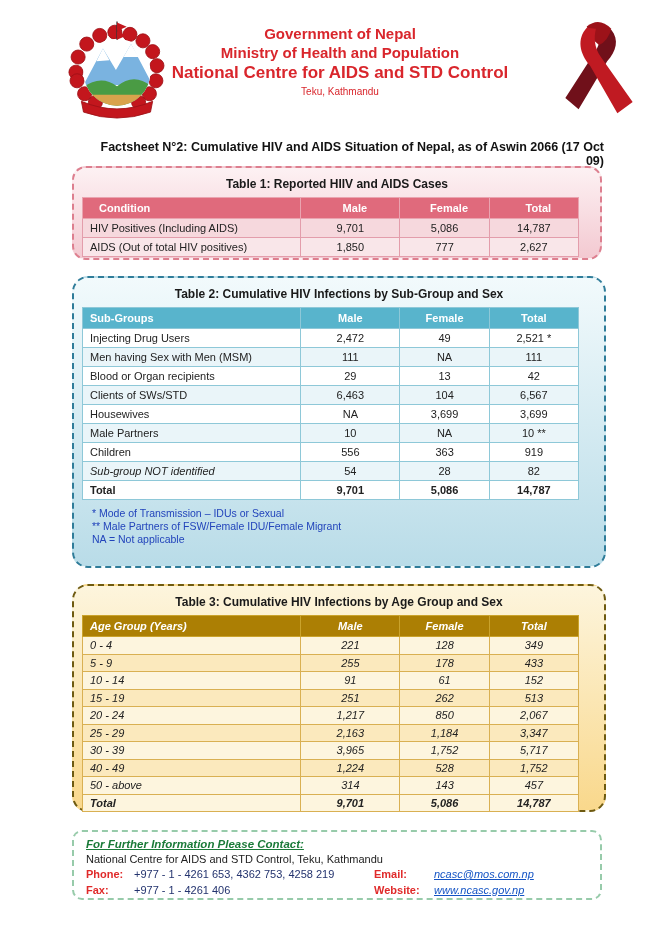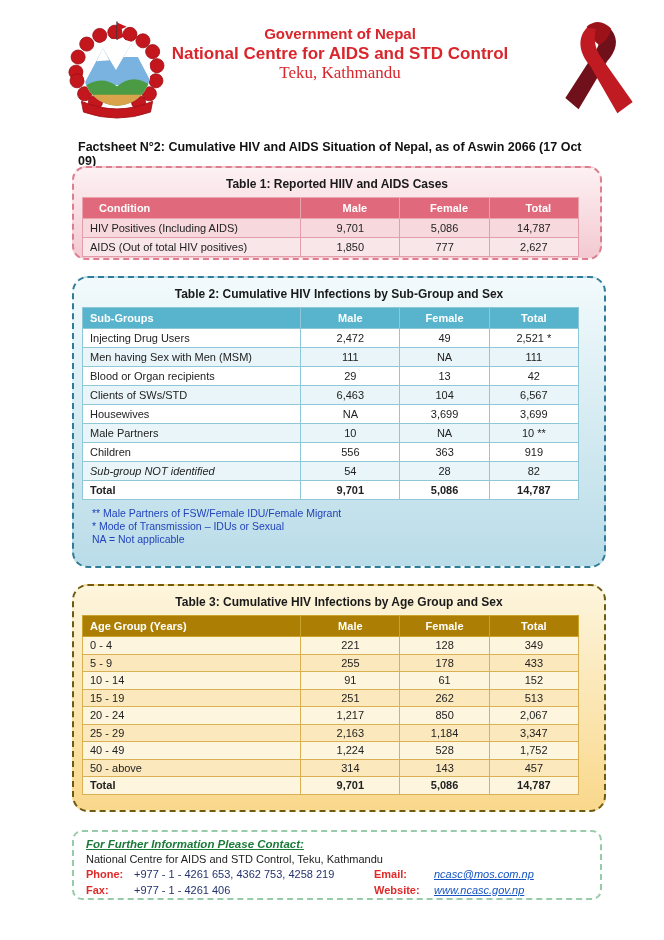--- a/index.html
+++ b/index.html
@@ -5,24 +5,24 @@
   html,body{margin:0;padding:0;background:#fff;}
   .page{position:relative;width:664px;height:940px;background:#fff;
         font-family:"Liberation Sans", sans-serif;overflow:hidden;}
 
   
   .emblem{position:absolute;left:60px;top:16px;width:114px;height:108px;}
   .ribbon{position:absolute;left:548px;top:12px;width:102px;height:120px;}
   .hdr-text{position:absolute;left:160px;top:24px;width:360px;text-align:center;color:#d9262c;}
   .hdr-l1,.hdr-l2{font-size:15px;font-weight:600;line-height:19px;}
   .hdr-l3{font-size:17px;font-weight:bold;line-height:21px;}
-  .hdr-l4{font-size:17px;font-weight:500;line-height:18px;font-family:Liberation Serif, serif;}
-
-  .doc-title{position:absolute;left:78px;top:140px;width:520px;
-             font-size:12.5px;font-weight:bold;color:#121212;}
+  .hdr-l4{font-size:10px;font-weight:500;line-height:18px;}
+
+  .doc-title{position:absolute;left:84px;top:140px;width:520px;
+             font-size:12.5px;font-weight:bold;color:#121212;text-align:right;}
 
   
   .box{position:absolute;left:72px;border-radius:16px;box-sizing:border-box;}
   .box-title{text-align:center;font-size:12px;font-weight:bold;color:#1a1a1a;margin-top:9px;}
   .tbl{border-collapse:collapse;width:497px;margin:6px 0 0 8px;font-size:11px;color:#222;}
   .tbl th{font-weight:bold;color:#fff;padding:3px 7px;height:14px;}
   .tbl td{padding:2px 7px;height:14px;}
   .tbl .lab{text-align:left;}
   .tbl .num{text-align:center;}
   .c0{width:44%;} .c1{width:20%;} .c2{width:18%;} .c3{width:18%;}
@@ -43,21 +43,21 @@
   .tbl2 th{background:#58b4cc;border:1px solid #8ec8d8;margin-top:24px;}
   .tbl2 td{border:1px solid #8ec8d8;}
   .tbl2 tr:nth-child(odd) td{background:#ffffff;}
   .tbl2 tr:nth-child(even) td{background:#eaf5f9;}
   .tbl2 tr.total-row td{background:#ffffff;}
   .footnotes{margin:7px 0 0 18px;font-size:10.5px;line-height:13px;color:#2244bb;}
 
   
   .box3{top:584px;width:534px;height:228px;border:2px dashed #6e5a10;
         background:linear-gradient(180deg,#fdf5dd 0%,#f9d88c 100%);}
-  .tbl3{}
+  .tbl3{font-style:italic;}
   .tbl3 th{background:#ac7f04;border:1px solid #caa32c;}
   .tbl3 td{border:1px solid #d9b052;height:12.5px;}
   .tbl3 tr:nth-child(odd) td{background:#fdf5de;}
   .tbl3 tr:nth-child(even) td{background:#fbe9bd;}
   .tbl3 tr.total-row td{background:#fdf5de;}
 
   
   .contact{position:absolute;left:72px;top:830px;width:530px;height:70px;box-sizing:border-box;
            border:2px dashed #97cbaa;border-radius:10px;padding:5px 12px;background:#fff;}
   .c-head{font-size:11.5px;font-weight:bold;font-style:italic;text-decoration:underline;
@@ -101,20 +101,21 @@
       <path d="M16,68 Q34,53 50,65 Q67,51 84,67 L84,84 L16,84 Z" fill="#4a9b44"></path>
       <path d="M16,73 L84,73 L84,84 L16,84 Z" fill="#d9a34c"></path>
     </g>
     <path d="M50,5 L50,22" stroke="#333" stroke-width="1.2" fill="none"></path>
     <path d="M50,6 L59,10 L50,14 L59,18 L50,22 Z" fill="#c3161d"></path>
     <path d="M17,79 Q50,93 83,79 L81,89 Q50,100 19,89 Z" fill="#c3161d" stroke="#9e1016" stroke-width="0.8"></path>
   </svg>
 
   <div class="hdr-text">
     <div class="hdr-l1">Government of Nepal</div>
+    <div class="hdr-l2">Ministry of Health and Population</div>
     <div class="hdr-l3">National Centre for AIDS and STD Control</div>
     <div class="hdr-l4">Teku, Kathmandu</div>
   </div>
 
   <svg class="ribbon" viewBox="0 0 100 115">
     <path d="M62,16 C70,26 67,37 58,47 L30,94 L17,83 L44,41 C50,33 52,24 53,17 Z" fill="#70101a"></path>
     <path d="M38,13 Q50,3 62,15 Q59,27 50,31 Q41,25 38,13 Z" fill="#9c1219"></path>
     <path d="M38,14 C28,25 31,39 41,51 L68,98 L83,87 L52,43 C45,33 45,23 47,15 Z" fill="#c01a22"></path>
   </svg>
 
@@ -222,22 +223,22 @@
         </tr>
         <tr class="total-row">
           <td class="lab">Total</td>
           <td class="num">9,701</td>
           <td class="num">5,086</td>
           <td class="num">14,787</td>
         </tr>
       </tbody>
     </table>
     <div class="footnotes">
+      <div>* Mode of Transmission – IDUs or Sexual</div>
       <div>** Male Partners of FSW/Female IDU/Female Migrant</div>
-      <div>* Mode of Transmission – IDUs or Sexual</div>
       <div>NA = Not applicable</div>
     </div>
   </section>
 
   <section class="box box3">
     <div class="box-title">Table 3: Cumulative HIV Infections by Age Group and Sex</div>
     <table class="tbl tbl3">
       <colgroup>
           <col class="c0">
           <col class="c1">
@@ -281,20 +282,26 @@
           <td class="lab">20 - 24</td>
           <td class="num">1,217</td>
           <td class="num">850</td>
           <td class="num">2,067</td>
         </tr>
         <tr>
           <td class="lab">25 - 29</td>
           <td class="num">2,163</td>
           <td class="num">1,184</td>
           <td class="num">3,347</td>
+        </tr>
+        <tr>
+          <td class="lab">30 - 39</td>
+          <td class="num">3,965</td>
+          <td class="num">1,752</td>
+          <td class="num">5,717</td>
         </tr>
         <tr>
           <td class="lab">40 - 49</td>
           <td class="num">1,224</td>
           <td class="num">528</td>
           <td class="num">1,752</td>
         </tr>
         <tr>
           <td class="lab">50 - above</td>
           <td class="num">314</td>

